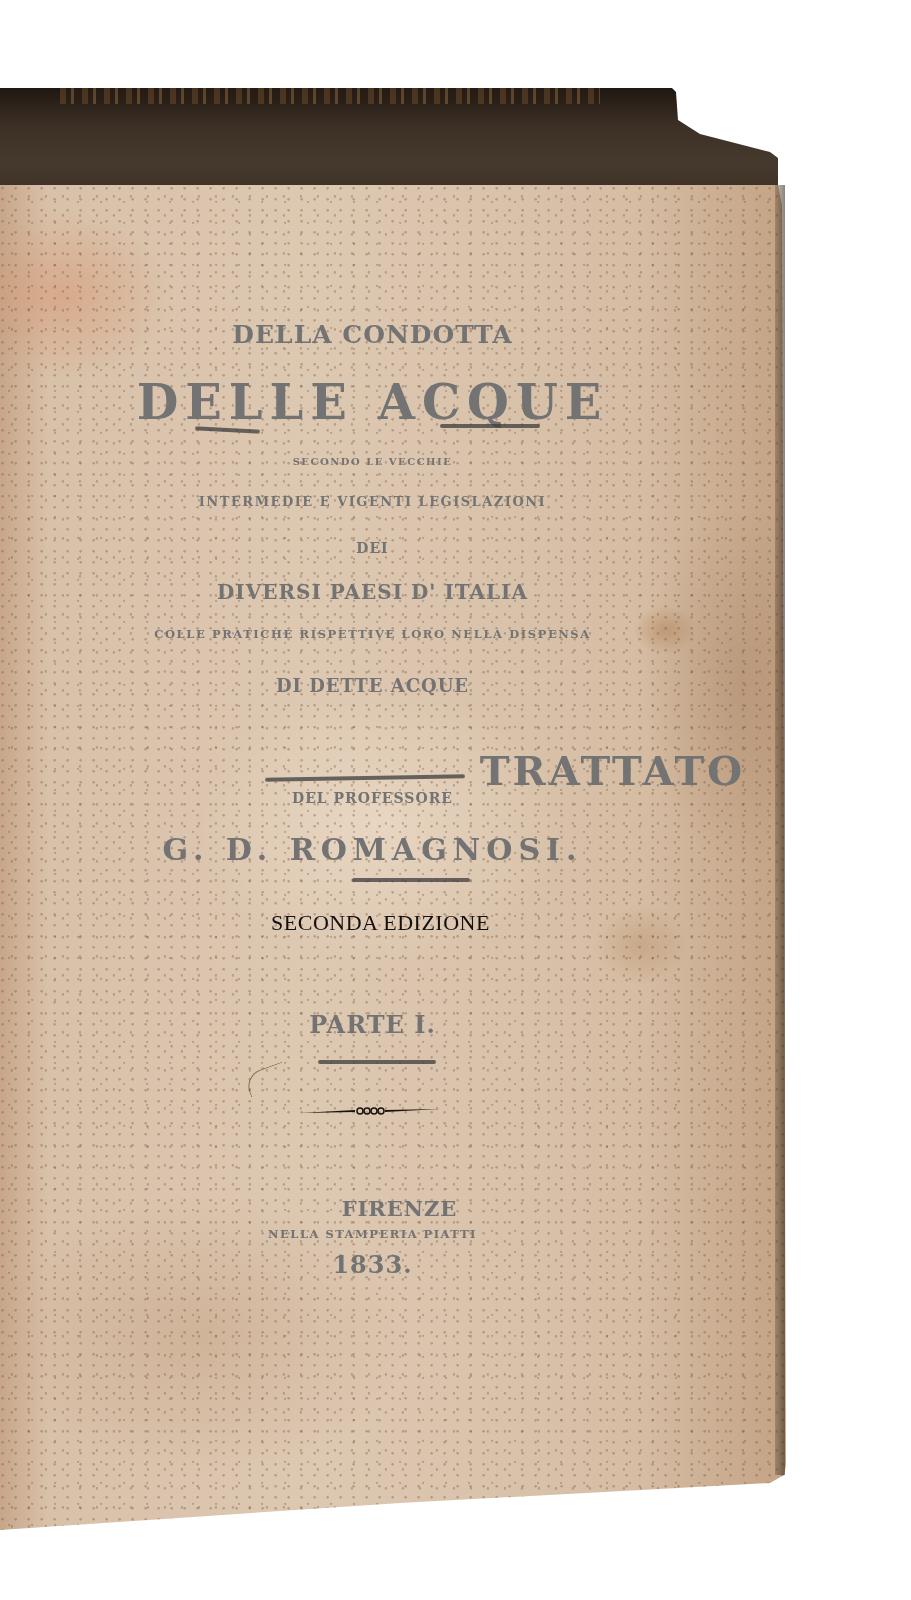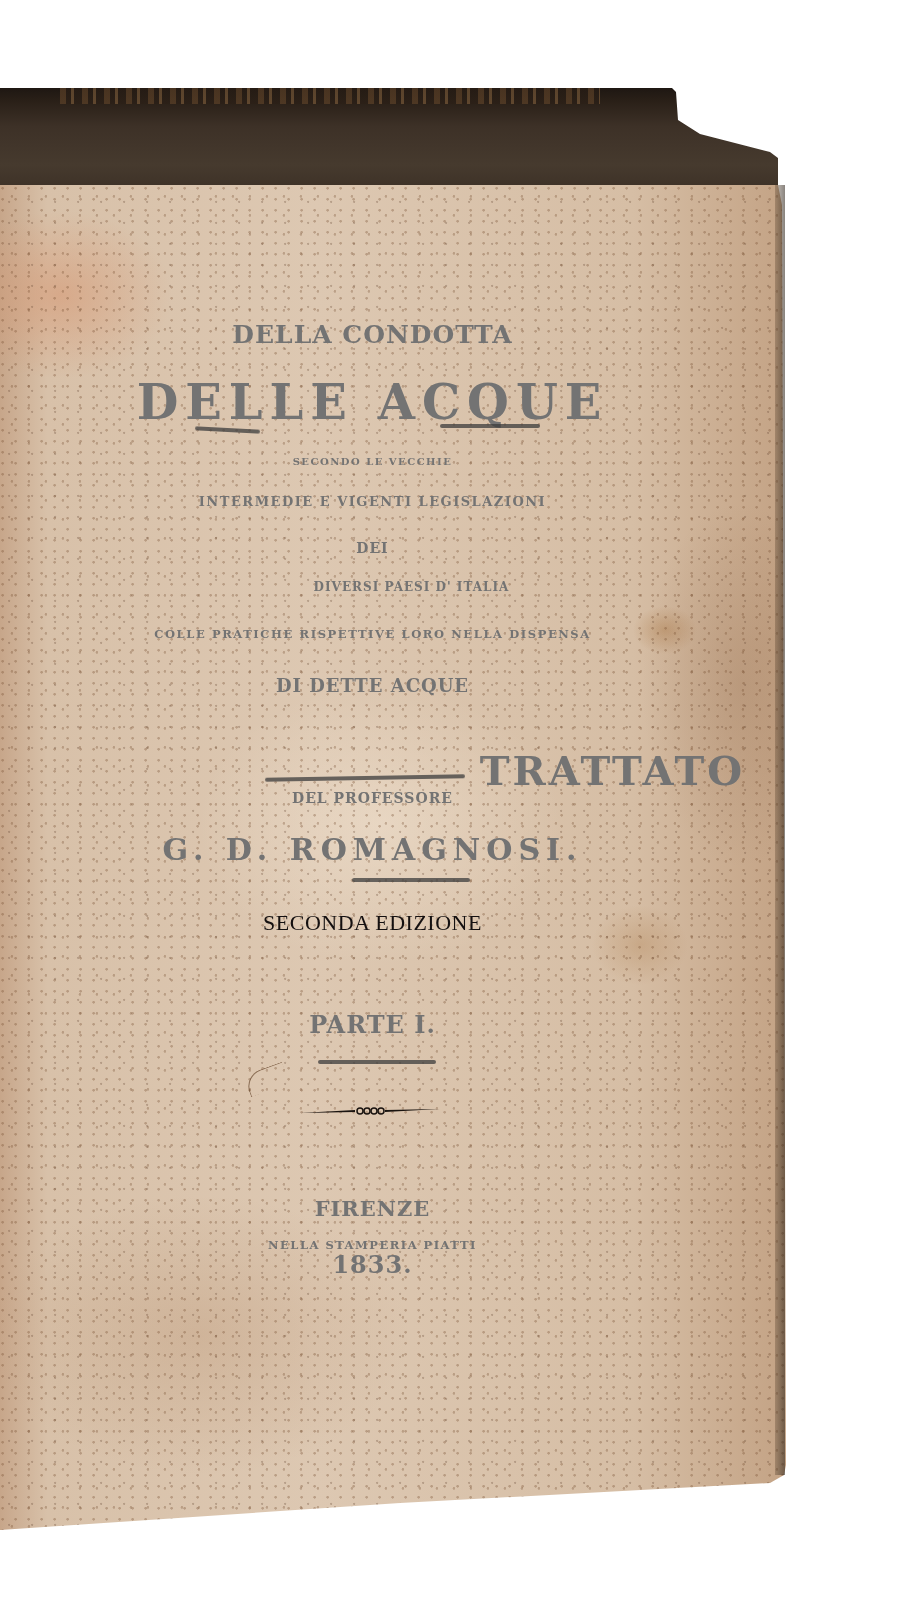--- a/index.html
+++ b/index.html
@@ -35,30 +35,30 @@
     background-size: 13px 11px, 17px 19px, 23px 21px;
     clip-path: polygon(0 0, 778px 0, 782px 20px, 786px 1280px, 784px 1290px, 770px 1298px, 400px 1318px, 0 1345px);
   }
   .edge-shadow { position:absolute; left:775px; top:185px; width:10px; height:1290px; background:linear-gradient(90deg, rgba(80,60,40,.3), rgba(40,30,20,.55)); }
   .tp { position:absolute; left:0; width:745px; text-align:center; color:#737373; font-weight:bold; letter-spacing:1px; }
   .l1 { top:320px; font-size:25px; letter-spacing:1px; }
   .l2 { top:366px; font-size:48px; letter-spacing:7px; font-family:"DejaVu Serif", serif;margin-top:8px; }
   .l3 { top:456px; font-size:10px; letter-spacing:1.5px; }
   .l4 { top:494px; font-size:13px; letter-spacing:1.5px; }
   .l5 { top:540px; font-size:14px; }
-  .l6 { top:580px; font-size:12px; letter-spacing:1px;padding-left:39px; }
+  .l6 { top:580px; font-size:20px; letter-spacing:1px; }
   .l7 { top:627px; font-size:11.5px; letter-spacing:1.6px; }
   .l8 { top:675px; font-size:18px; letter-spacing:1px; }
   .l9 { top:747px; font-size:40px; letter-spacing:3px;text-align:right; }
   .l10 { top:790px; font-size:14px; letter-spacing:1px; }
   .l11 { top:832px; font-size:30px; letter-spacing:6px; }
-  .l12 { top:910px; font-size:22px; font-weight:normal; letter-spacing:.5px; font-family:"Liberation Serif", serif; color:#141010; }
+  .l12 { top:910px; font-size:22px; font-weight:normal; letter-spacing:.5px; font-family:"Liberation Serif", serif; color:#141010;margin-left:8px; }
   .l13 { top:1010px; font-size:24px; letter-spacing:1px; }
-  .l14 { top:1196px; font-size:21px; letter-spacing:1px; }
-  .l15 { top:1227px; font-size:11.5px; letter-spacing:1.5px;margin-top:11px; }
+  .l14 { top:1196px; font-size:21px; letter-spacing:1px;margin-left:27px; }
+  .l15 { top:1227px; font-size:11.5px; letter-spacing:1.5px; }
   .l16 { top:1250px; font-size:24px; letter-spacing:1px; }
   .pencil { position:absolute; height:4px; background:rgba(60,60,60,.75); border-radius:3px; filter:blur(.6px); }
   .ornament { position:absolute; left:300px; top:1104px; width:140px; height:14px; }
   .tick { position:absolute; left:246px; top:1068px; width:40px; height:22px; border-left:1.5px solid #6a4a30; border-top:1.5px solid #6a4a30; border-radius:18px 0 0 0; transform:rotate(-20deg); opacity:.7; }
 </style>
 </head>
 <body>
 
 <div class="board"></div>
 <div class="board-band"></div>

